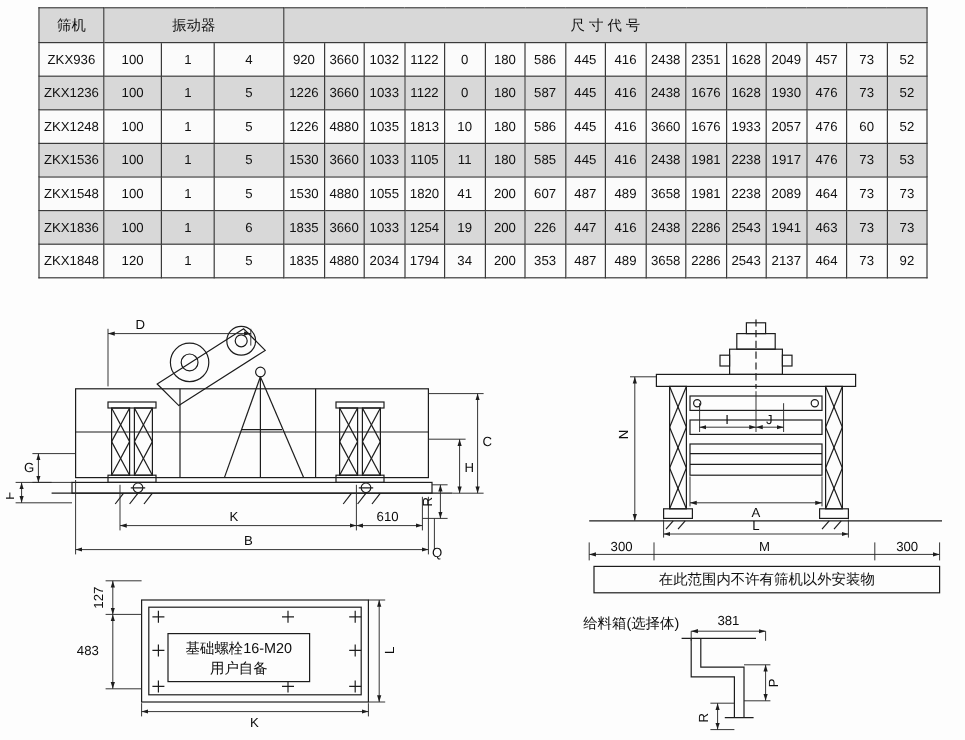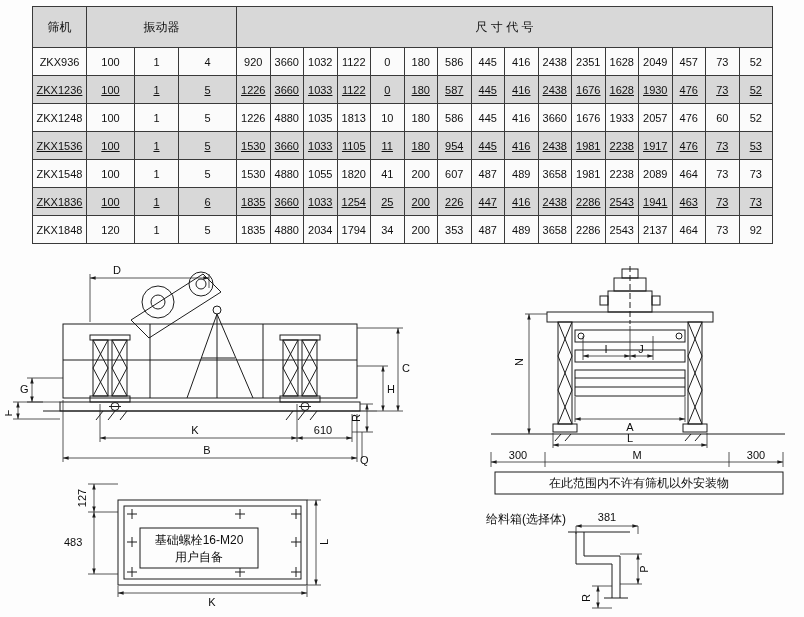--- a/index.html
+++ b/index.html
@@ -18,25 +18,25 @@
   table.spec {
     position:absolute; left:32px; top:6px; width:740px;
     border-collapse:collapse; table-layout:fixed;
     font-size:11px; color:#101010;
   }
   table.spec th, table.spec td {
     border:1px solid #3a3a3a;
     text-align:center; vertical-align:middle;
     padding:0; overflow:hidden; white-space:nowrap;
   }
-  table.spec thead tr { height:41px; }
+  table.spec thead tr { height:29px; }
   table.spec tbody tr { height:28px; }
   table.spec thead th { background:#d8d8d8; font-weight:normal; font-size:12px; }
   table.spec tbody td { background:#fbfbfb; }
-  table.spec tbody tr.alt td { background:#d8d8d8;text-decoration:underline; }
+  table.spec tbody tr.alt td { background:#d8d8d8; }
 
   
   .drawing { position:absolute; }
   svg line, svg rect, svg polyline, svg polygon, svg circle, svg path {
     stroke:#1d1d1d; fill:none; stroke-width:1;
   }
   svg g.dim line { stroke:#2c2c2c; stroke-width:0.8; }
   svg path.arrow { fill:#1d1d1d; stroke:none; }
   svg text { stroke:none; fill:#0d0d0d; font-size:11px; font-family:"Liberation Sans", sans-serif; }
   svg text.cjk { font-size:12px; }
@@ -132,21 +132,21 @@
           <td>ZKX1536</td>
           <td>100</td>
           <td>1</td>
           <td>5</td>
           <td>1530</td>
           <td>3660</td>
           <td>1033</td>
           <td>1105</td>
           <td>11</td>
           <td>180</td>
-          <td>954</td>
+          <td>585</td>
           <td>445</td>
           <td>416</td>
           <td>2438</td>
           <td>1981</td>
           <td>2238</td>
           <td>1917</td>
           <td>476</td>
           <td>73</td>
           <td>53</td>
         </tr>
@@ -174,21 +174,21 @@
         </tr>
         <tr class="alt">
           <td>ZKX1836</td>
           <td>100</td>
           <td>1</td>
           <td>6</td>
           <td>1835</td>
           <td>3660</td>
           <td>1033</td>
           <td>1254</td>
-          <td>25</td>
+          <td>19</td>
           <td>200</td>
           <td>226</td>
           <td>447</td>
           <td>416</td>
           <td>2438</td>
           <td>2286</td>
           <td>2543</td>
           <td>1941</td>
           <td>463</td>
           <td>73</td>

